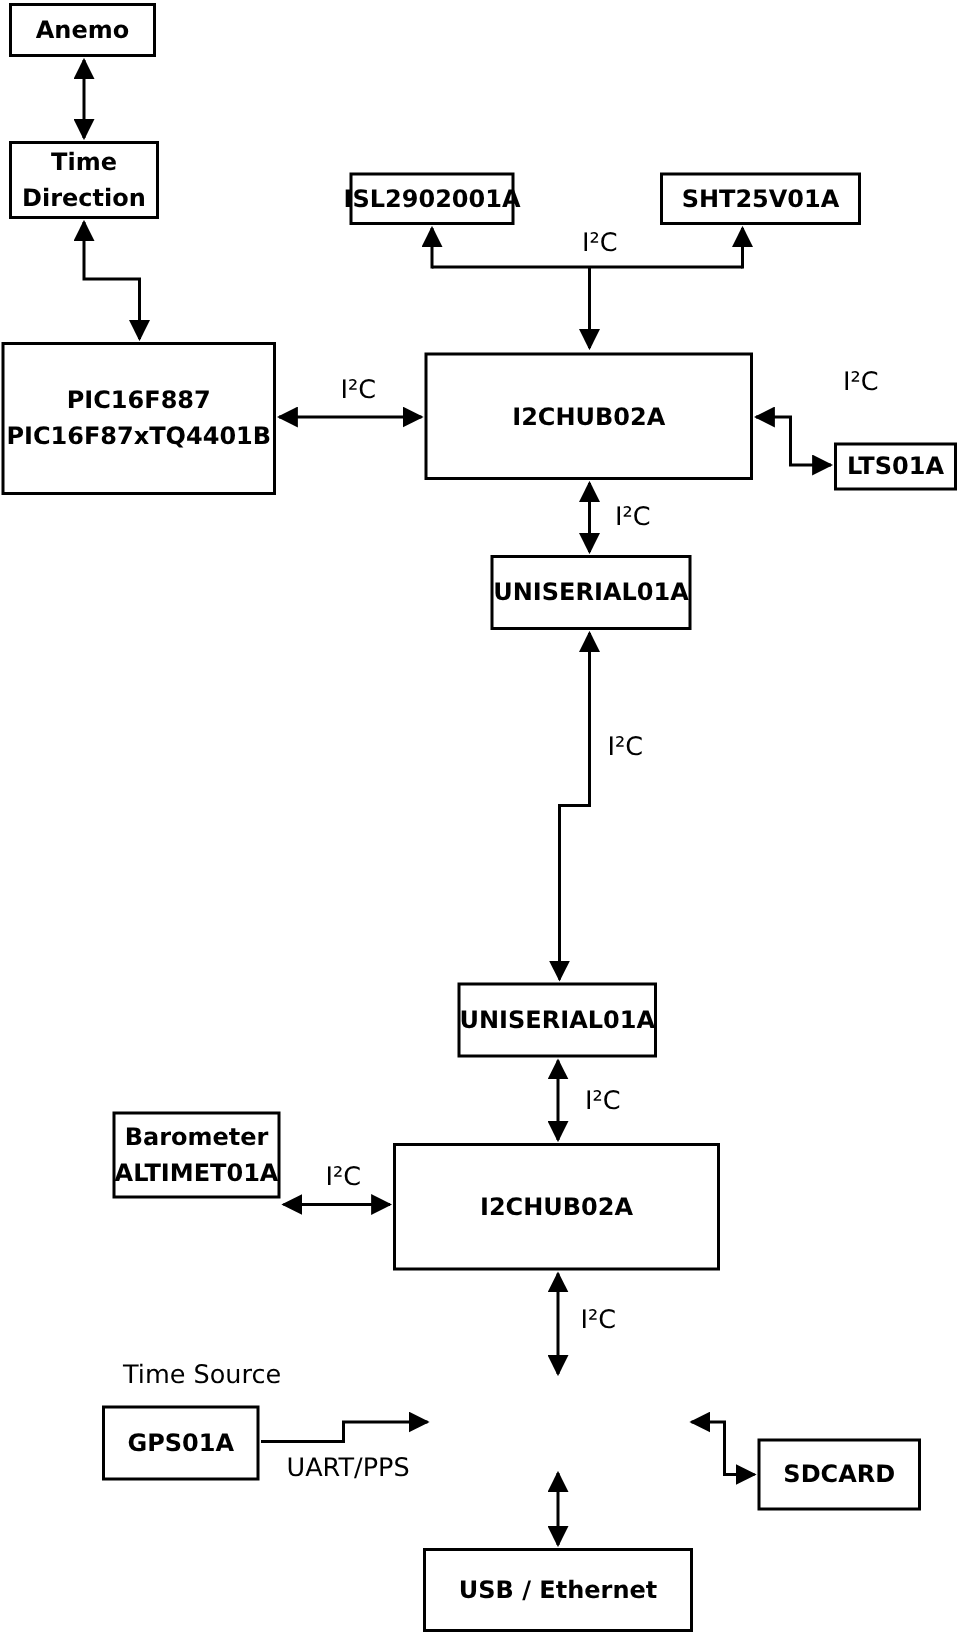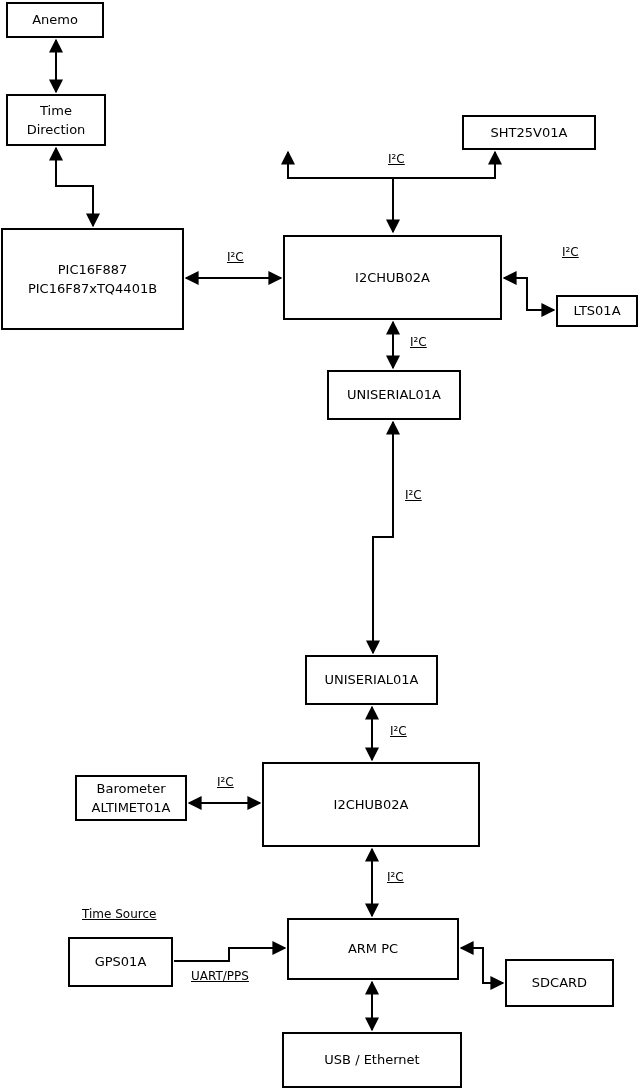--- a/index.html
+++ b/index.html
@@ -14,29 +14,29 @@
   .box {
     position:absolute;
     box-sizing:border-box;
     border:2px solid #000;
     background:#ffffff;
     display:flex;
     align-items:center;
     justify-content:center;
     text-align:center;
     white-space:pre-line;
-    font-size:13px;
+    font-size:16px;
     line-height:1.5;
+    font-weight:bold;
   }
   .lbl {
     position:absolute;
-    font-size:12px;
+    font-size:17px;
     line-height:1.15;
     white-space:nowrap;
-    text-decoration:underline;
   }
   svg.wires { position:absolute; left:0; top:0; }
   svg.wires polyline { fill:none; stroke:#000; stroke-width:2; }
 </style>
 </head>
 <body>
 
 <div id="stage">
 
   <svg class="wires" width="640" height="1089" aria-hidden="true">
@@ -77,37 +77,37 @@
   </svg>
 
   <div class="box" style="left:6px;top:2px;width:98px;height:36px">Anemo</div>
 
   <div class="box" style="left:6px;top:94px;width:100px;height:52px">Time
 Direction</div>
 
   <div class="box" style="left:1px;top:228px;width:183px;height:102px">PIC16F887
 PIC16F87xTQ4401B</div>
 
+  <div class="box" style="left:233px;top:115px;width:110px;height:35px">ISL2902001A</div>
 
-  <div class="box" style="left:462px;top:115px;width:134px;height:35px">SHT25V01A</div>
+  <div class="box" style="left:440px;top:115px;width:134px;height:35px">SHT25V01A</div>
 
   <div class="box" style="left:283px;top:235px;width:219px;height:85px">I2CHUB02A</div>
 
   <div class="box" style="left:556px;top:295px;width:82px;height:32px">LTS01A</div>
 
   <div class="box" style="left:327px;top:370px;width:134px;height:50px">UNISERIAL01A</div>
 
   <div class="box" style="left:305px;top:655px;width:133px;height:50px">UNISERIAL01A</div>
 
-  <div class="box" style="left:75px;top:775px;width:112px;height:46px">Barometer
+  <div class="box" style="left:75px;top:741px;width:112px;height:58px">Barometer
 ALTIMET01A</div>
 
   <div class="box" style="left:262px;top:762px;width:218px;height:85px">I2CHUB02A</div>
 
-  <div class="box" style="left:287px;top:918px;width:172px;height:62px">ARM PC</div>
 
   <div class="box" style="left:68px;top:937px;width:105px;height:50px">GPS01A</div>
 
   <div class="box" style="left:282px;top:1032px;width:180px;height:56px">USB / Ethernet</div>
 
   <div class="box" style="left:505px;top:959px;width:109px;height:48px">SDCARD</div>
 
   <span class="lbl" style="left:227px;top:251px">I²C</span>
 
   <span class="lbl" style="left:388px;top:153px">I²C</span>

